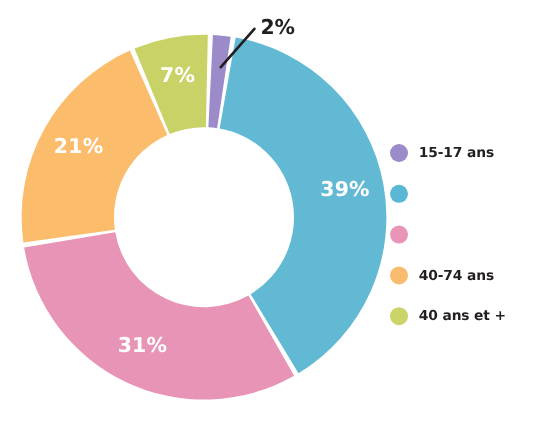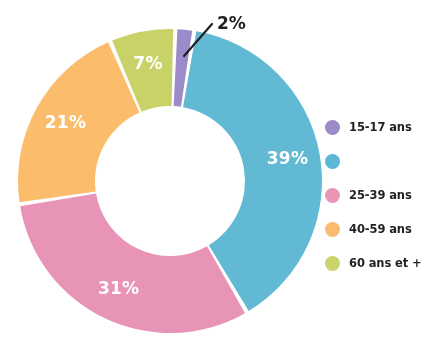--- a/index.html
+++ b/index.html
@@ -95,25 +95,24 @@
   <div id="legend">
       <div class="legend-row">
         <span class="legend-swatch" style="background: rgb(155, 139, 201);"></span>
         <span class="legend-text">15-17 ans</span>
       </div>
       <div class="legend-row">
         <span class="legend-swatch" style="background: rgb(91, 184, 212);"></span>
       </div>
       <div class="legend-row">
         <span class="legend-swatch" style="background: rgb(232, 149, 184);"></span>
-        <span class="legend-text">25-39 ans</span>
       </div>
       <div class="legend-row">
         <span class="legend-swatch" style="background: rgb(249, 188, 110);"></span>
-        <span class="legend-text">40-59 ans</span>
+        <span class="legend-text">40-74 ans</span>
       </div>
       <div class="legend-row">
         <span class="legend-swatch" style="background: rgb(203, 212, 104);"></span>
-        <span class="legend-text">60 ans et +</span>
+        <span class="legend-text">40 ans et +</span>
       </div>
     </div>
 
 </div>
 
 </body></html>

